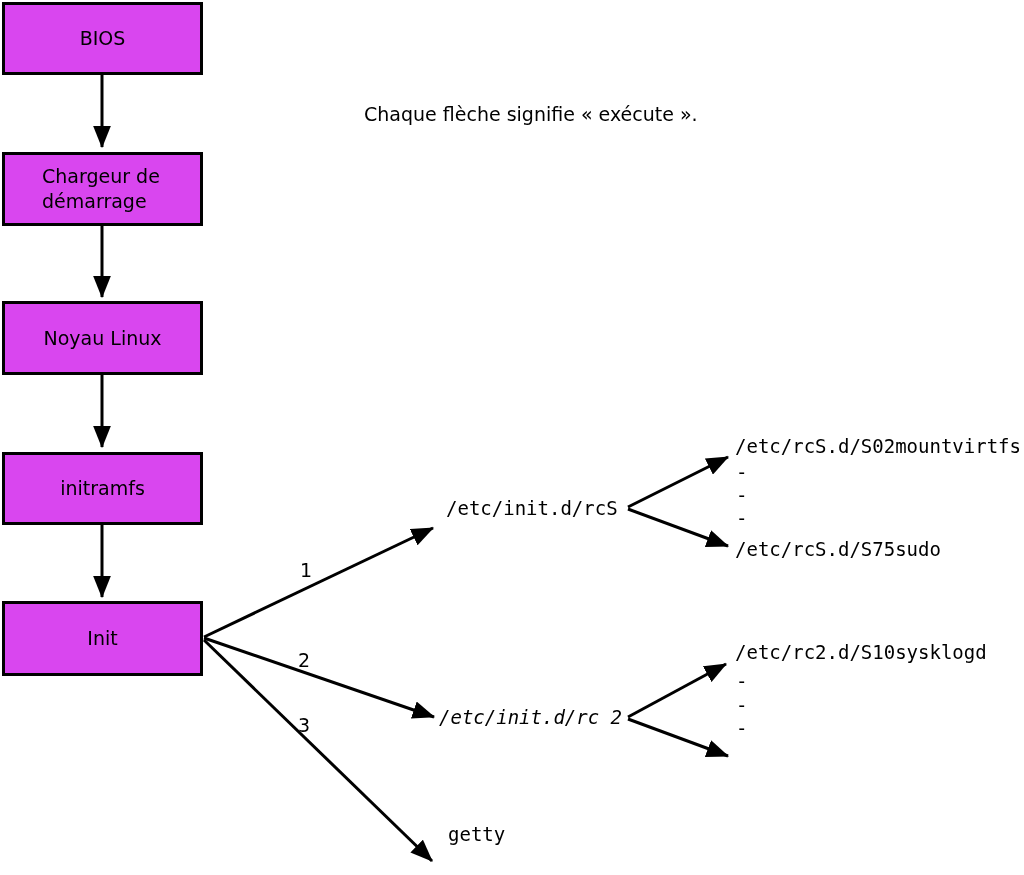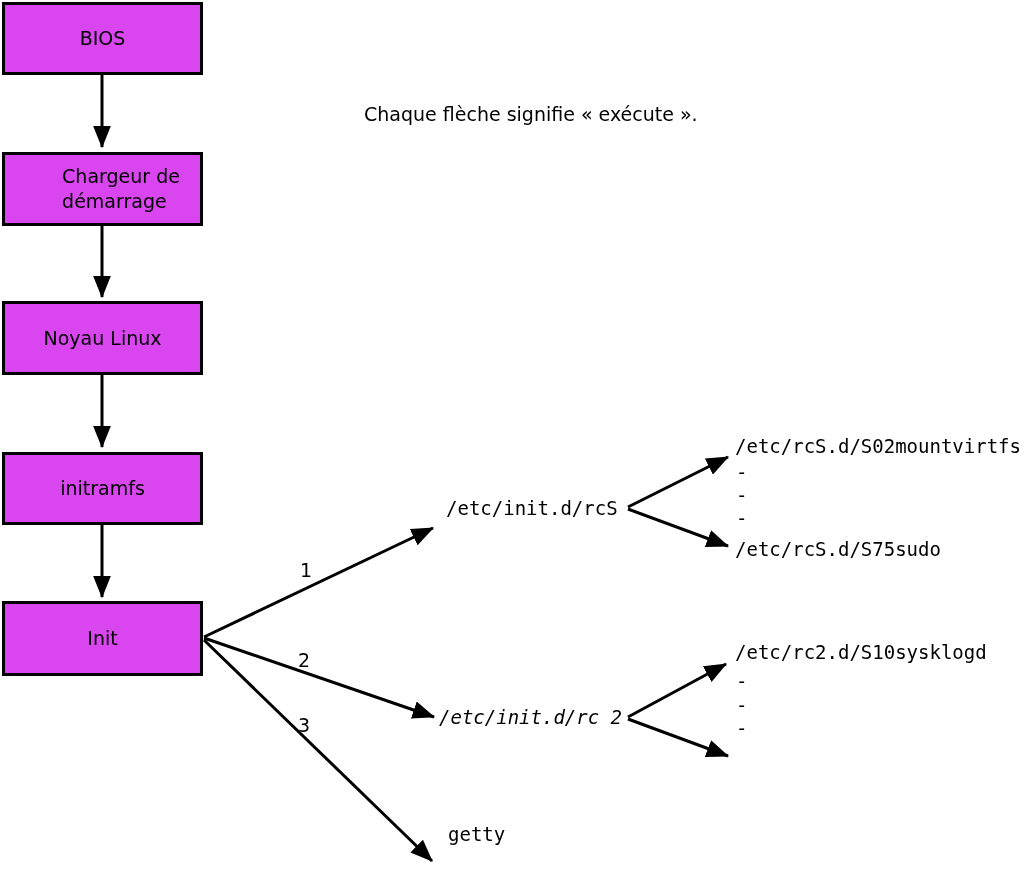--- a/index.html
+++ b/index.html
@@ -26,21 +26,21 @@
     border: 3px solid #000000;
     display: flex;
     align-items: center;
     justify-content: center;
     text-align: center;
     font-size: 19px;
     line-height: 25px;
   }
   .fbox .box-label { white-space: pre-line; }
   .fbox.left-align {
-    justify-content: center;
+    justify-content: flex-start;
     text-align: left;
     padding-left: 37px;
   }
   .txt {
     position: absolute;
     height: 22px;
     line-height: 22px;
     font-size: 19px;
     white-space: nowrap;
   }

